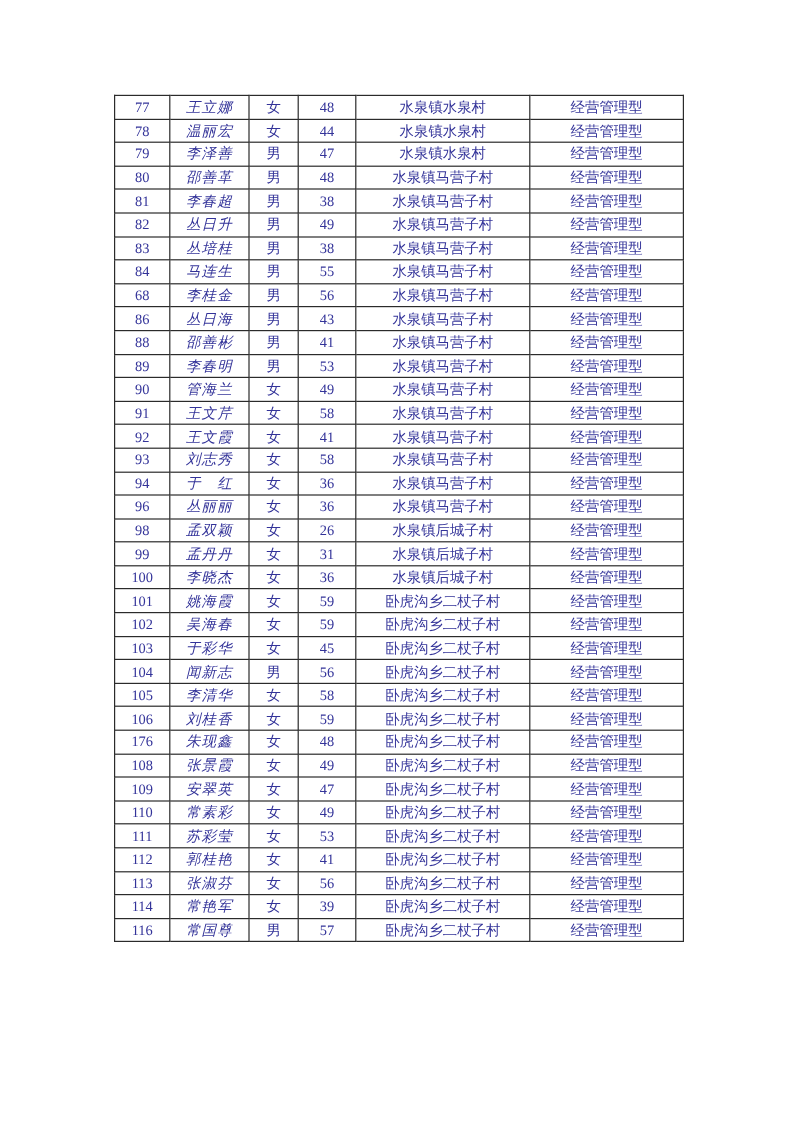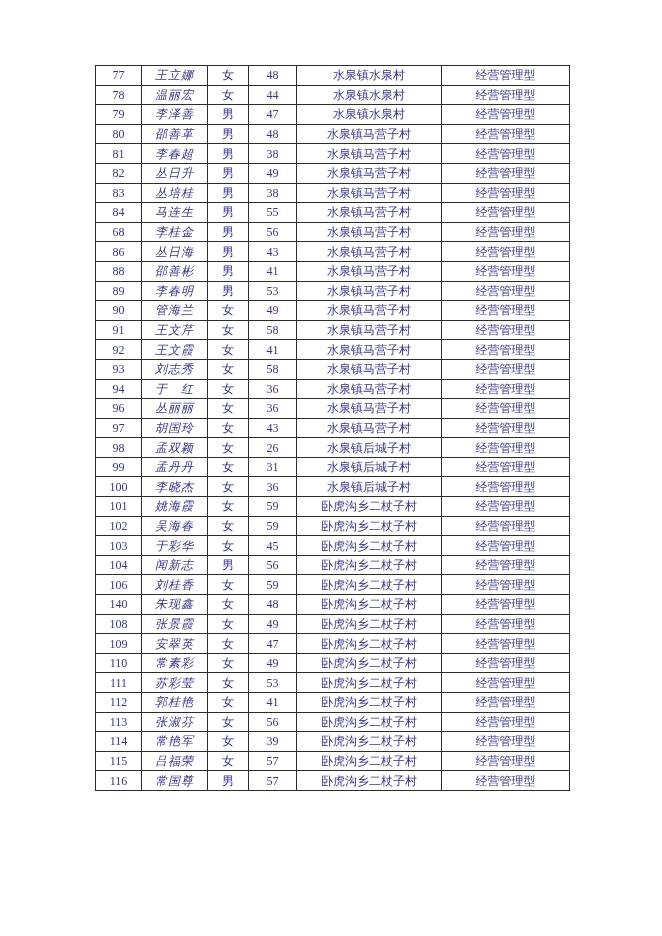--- a/index.html
+++ b/index.html
@@ -11,21 +11,21 @@
     position: relative;
     width: 662px;
     height: 936px;
     background: #ffffff;
     overflow: hidden;
     font-family: "Liberation Serif", "DejaVu Serif", serif;
   }
   table.roster {
     position: absolute;
     left: 95px;
-    top: 65px;
+    top: 79px;
     width: 474px;
     border-collapse: collapse;
     table-layout: fixed;
   }
   table.roster td {
     border: 1px solid #2b2b2b;
     height: 18.6px;
     padding: 0 2px;
     font-size: 12px;
     line-height: 1;
@@ -198,28 +198,20 @@
         </tr>
         <tr>
           <td class="col-number">96</td>
           <td class="col-name">丛丽丽</td>
           <td class="col-gender">女</td>
           <td class="col-age">36</td>
           <td class="col-village">水泉镇马营子村</td>
           <td class="col-category">经营管理型</td>
         </tr>
         <tr>
-          <td class="col-number">97</td>
-          <td class="col-name">胡国玲</td>
-          <td class="col-gender">女</td>
-          <td class="col-age">43</td>
-          <td class="col-village">水泉镇马营子村</td>
-          <td class="col-category">经营管理型</td>
-        </tr>
-        <tr>
           <td class="col-number">98</td>
           <td class="col-name">孟双颖</td>
           <td class="col-gender">女</td>
           <td class="col-age">26</td>
           <td class="col-village">水泉镇后城子村</td>
           <td class="col-category">经营管理型</td>
         </tr>
         <tr>
           <td class="col-number">99</td>
           <td class="col-name">孟丹丹</td>
@@ -262,29 +254,37 @@
         </tr>
         <tr>
           <td class="col-number">104</td>
           <td class="col-name">闻新志</td>
           <td class="col-gender">男</td>
           <td class="col-age">56</td>
           <td class="col-village">卧虎沟乡二杖子村</td>
           <td class="col-category">经营管理型</td>
         </tr>
         <tr>
+          <td class="col-number">105</td>
+          <td class="col-name">李清华</td>
+          <td class="col-gender">女</td>
+          <td class="col-age">58</td>
+          <td class="col-village">卧虎沟乡二杖子村</td>
+          <td class="col-category">经营管理型</td>
+        </tr>
+        <tr>
           <td class="col-number">106</td>
           <td class="col-name">刘桂香</td>
           <td class="col-gender">女</td>
           <td class="col-age">59</td>
           <td class="col-village">卧虎沟乡二杖子村</td>
           <td class="col-category">经营管理型</td>
         </tr>
         <tr>
-          <td class="col-number">140</td>
+          <td class="col-number">176</td>
           <td class="col-name">朱现鑫</td>
           <td class="col-gender">女</td>
           <td class="col-age">48</td>
           <td class="col-village">卧虎沟乡二杖子村</td>
           <td class="col-category">经营管理型</td>
         </tr>
         <tr>
           <td class="col-number">108</td>
           <td class="col-name">张景霞</td>
           <td class="col-gender">女</td>
@@ -330,28 +330,20 @@
           <td class="col-gender">女</td>
           <td class="col-age">56</td>
           <td class="col-village">卧虎沟乡二杖子村</td>
           <td class="col-category">经营管理型</td>
         </tr>
         <tr>
           <td class="col-number">114</td>
           <td class="col-name">常艳军</td>
           <td class="col-gender">女</td>
           <td class="col-age">39</td>
-          <td class="col-village">卧虎沟乡二杖子村</td>
-          <td class="col-category">经营管理型</td>
-        </tr>
-        <tr>
-          <td class="col-number">115</td>
-          <td class="col-name">吕福荣</td>
-          <td class="col-gender">女</td>
-          <td class="col-age">57</td>
           <td class="col-village">卧虎沟乡二杖子村</td>
           <td class="col-category">经营管理型</td>
         </tr>
         <tr>
           <td class="col-number">116</td>
           <td class="col-name">常国尊</td>
           <td class="col-gender">男</td>
           <td class="col-age">57</td>
           <td class="col-village">卧虎沟乡二杖子村</td>
           <td class="col-category">经营管理型</td>

